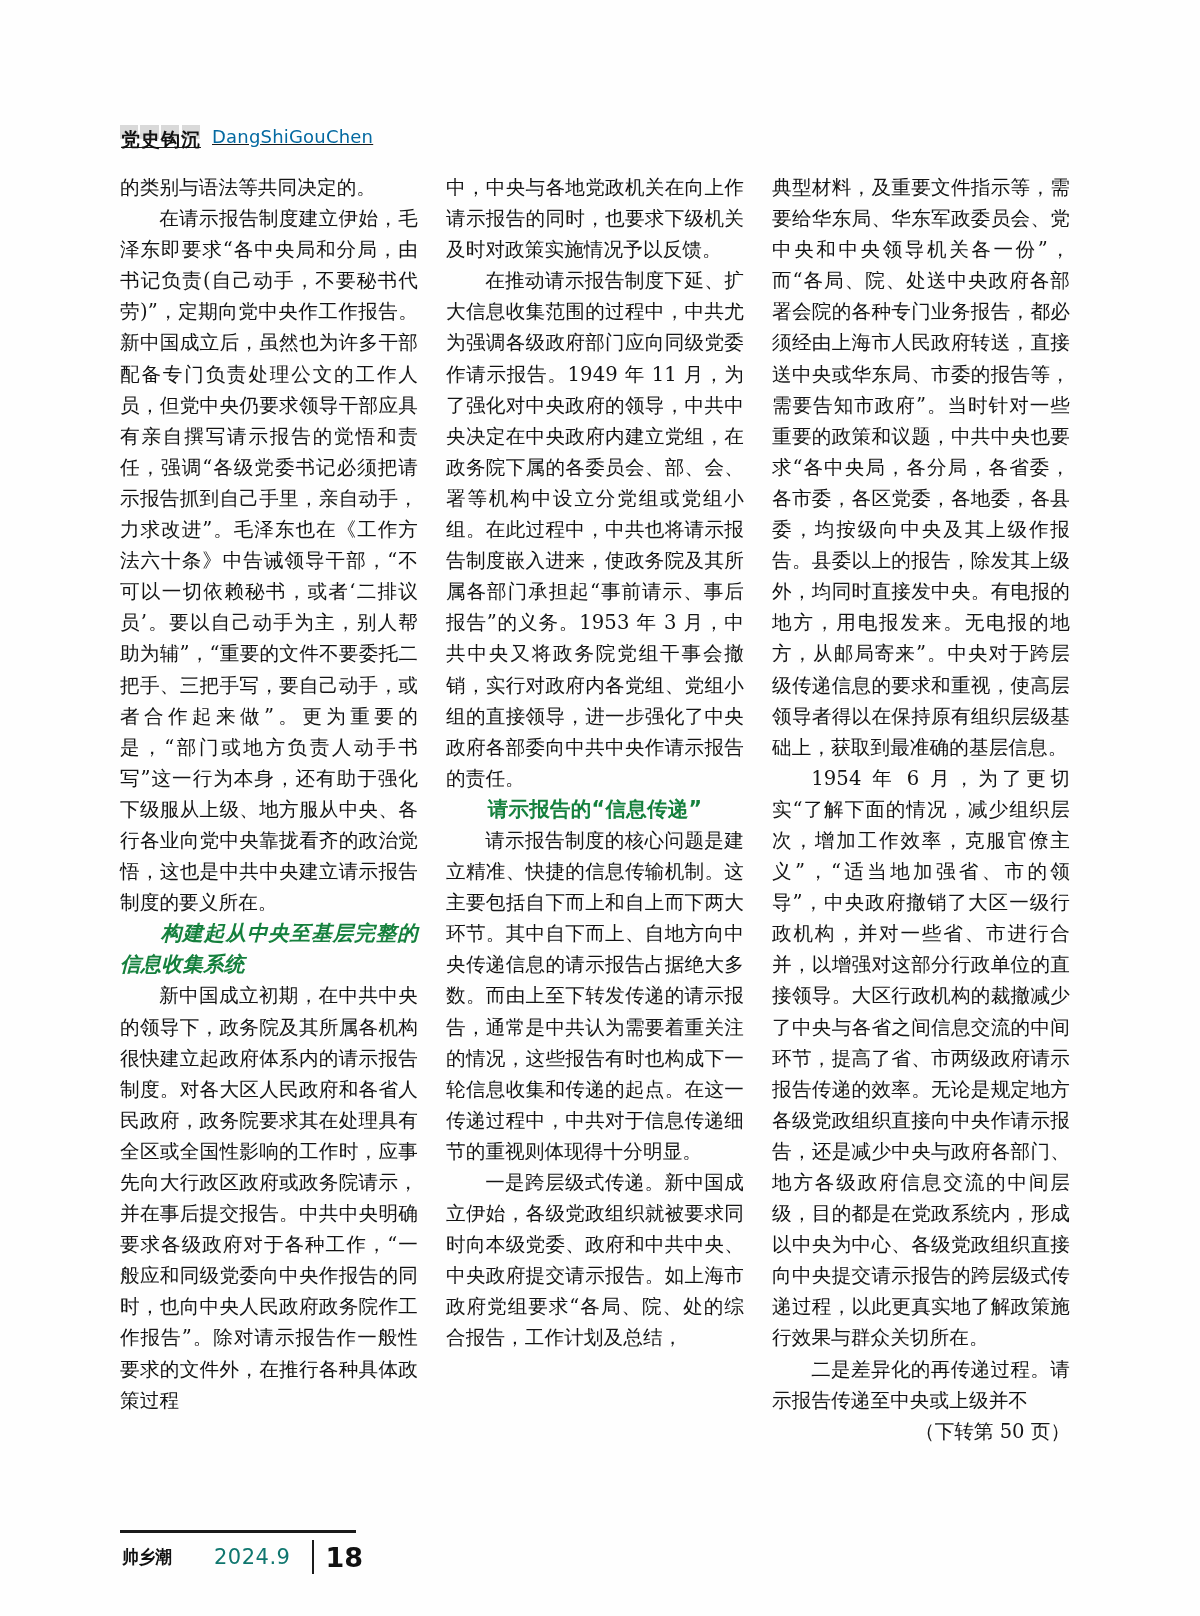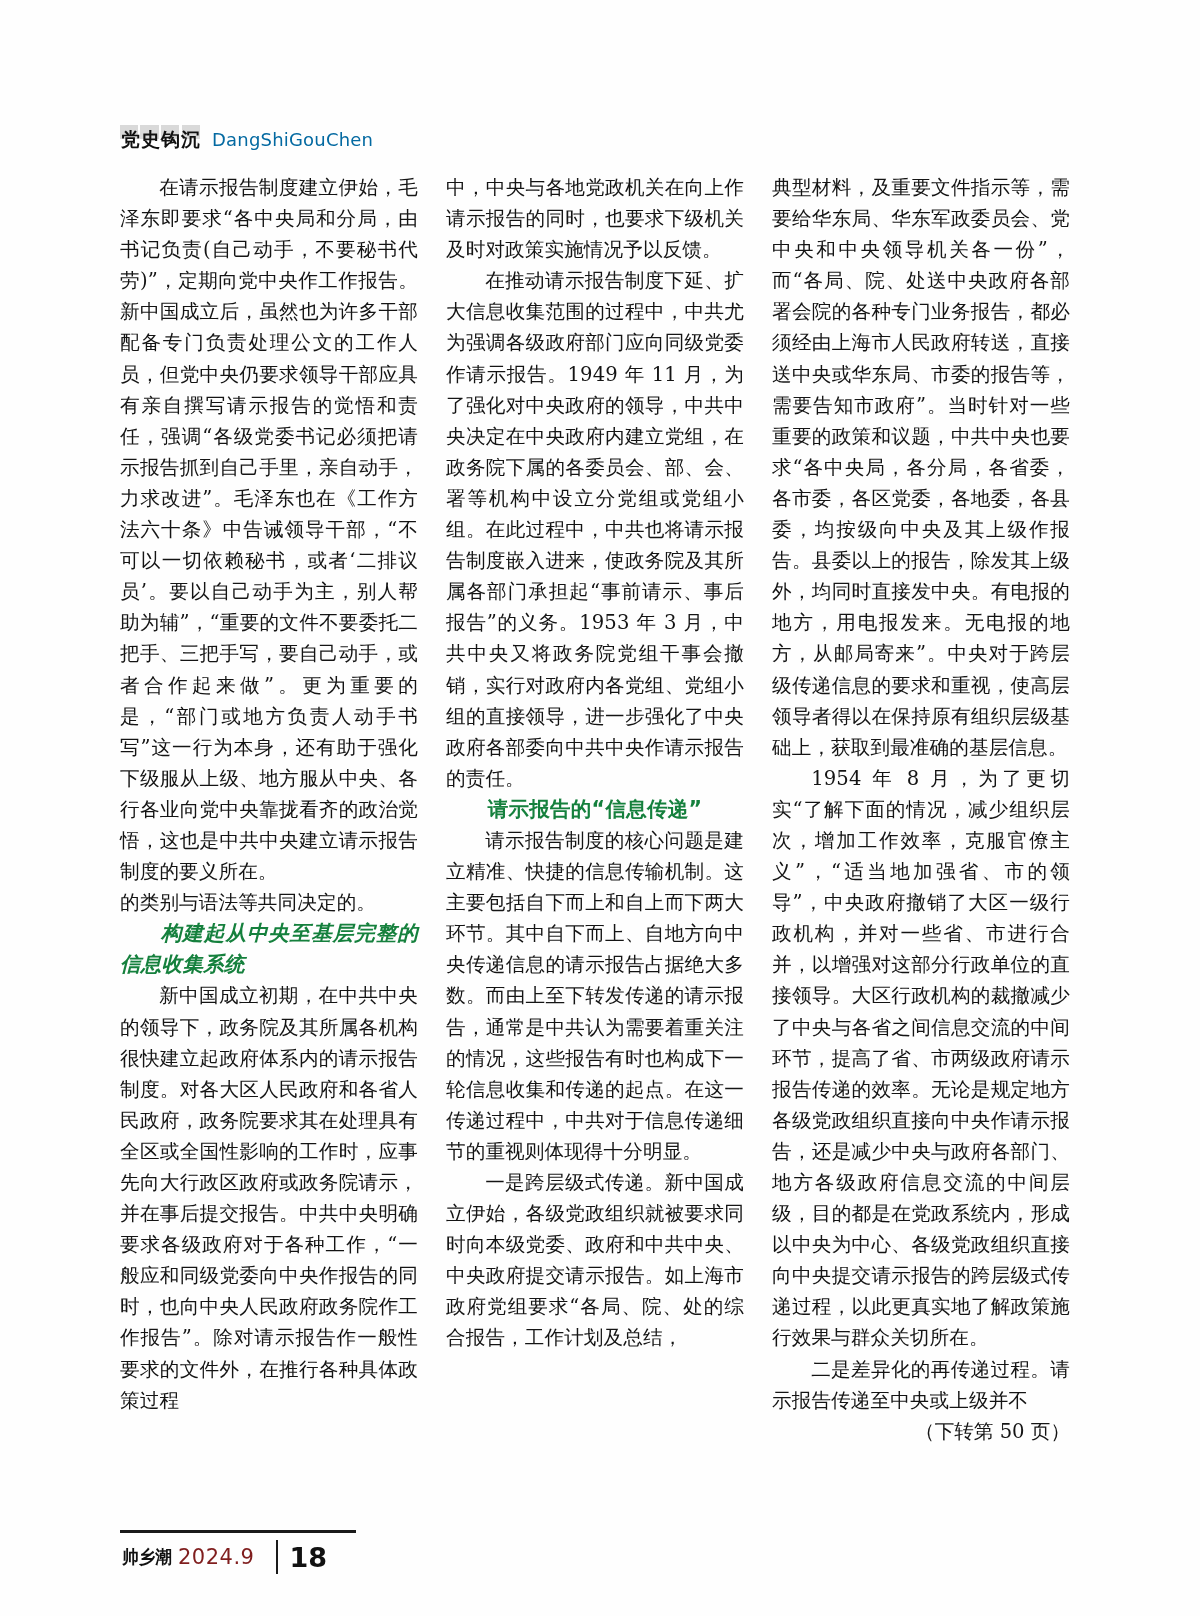--- a/index.html
+++ b/index.html
@@ -23,22 +23,22 @@
     height: 1616px;
     background: #fefefe;
   }
 
   
   .running-head {
     position: absolute;
     left: 120px;
     top: 128px;
     display: flex;
-    align-items: flex-end;
     gap: 10px;
+    text-decoration: underline;
   }
   .rh-cn {
     font-family: "DejaVu Sans", "Liberation Sans", sans-serif;
     font-weight: bold;
     font-size: 19px;
     letter-spacing: 1px;
     color: #111;
     line-height: 1;
     padding: 2px 1px 1px 1px;
     position: relative;
@@ -135,23 +135,24 @@
     font-weight: bold;
     font-size: 18px;
     color: #111;
     line-height: 1;
     transform: scaleX(0.92);
     margin-right: 4px;
   }
   .folio-date {
     font-family: "DejaVu Sans", "Liberation Sans", sans-serif;
     font-size: 21px;
-    color: #7f1d1d;
+    color: #0f766e;
     line-height: 1;
     letter-spacing: 0.5px;
+    margin-left: 36px;
   }
   .folio-box {
     margin-left: 22px;
     padding-left: 11px;
     border-left: 2.5px solid #1a1a1a;
     display: flex;
     align-items: center;
     height: 34px;
   }
   .folio-num {
@@ -176,37 +177,37 @@
 <div class="page">
 
   <div class="running-head">
     <div class="rh-cn"><span>党史钩沉</span></div>
     <div class="rh-en">DangShiGouChen</div>
   </div>
 
   <div class="columns">
 
     <div class="col">
+      <p class="body noindent">的类别与语法等共同决定的。</p>
       <p class="body">在请示报告制度建立伊始，毛泽东即要求“各中央局和分局，由书记负责(自己动手，不要秘书代劳)”，定期向党中央作工作报告。新中国成立后，虽然也为许多干部配备专门负责处理公文的工作人员，但党中央仍要求领导干部应具有亲自撰写请示报告的觉悟和责任，强调“各级党委书记必须把请示报告抓到自己手里，亲自动手，力求改进”。毛泽东也在《工作方法六十条》中告诫领导干部，“不可以一切依赖秘书，或者‘二排议员’。要以自己动手为主，别人帮助为辅”，“重要的文件不要委托二把手、三把手写，要自己动手，或者合作起来做”。更为重要的是，“部门或地方负责人动手书写”这一行为本身，还有助于强化下级服从上级、地方服从中央、各行各业向党中央靠拢看齐的政治觉悟，这也是中共中央建立请示报告制度的要义所在。</p>
-      <p class="body noindent">的类别与语法等共同决定的。</p>
       <h2 class="section-title indent gap-before gap-after">构建起从中央至基层完整的信息收集系统</h2>
       <p class="body">新中国成立初期，在中共中央的领导下，政务院及其所属各机构很快建立起政府体系内的请示报告制度。对各大区人民政府和各省人民政府，政务院要求其在处理具有全区或全国性影响的工作时，应事先向大行政区政府或政务院请示，并在事后提交报告。中共中央明确要求各级政府对于各种工作，“一般应和同级党委向中央作报告的同时，也向中央人民政府政务院作工作报告”。除对请示报告作一般性要求的文件外，在推行各种具体政策过程</p>
     </div>
 
     <div class="col">
       <p class="body noindent">中，中央与各地党政机关在向上作请示报告的同时，也要求下级机关及时对政策实施情况予以反馈。</p>
       <p class="body">在推动请示报告制度下延、扩大信息收集范围的过程中，中共尤为强调各级政府部门应向同级党委作请示报告。1949 年 11 月，为了强化对中央政府的领导，中共中央决定在中央政府内建立党组，在政务院下属的各委员会、部、会、署等机构中设立分党组或党组小组。在此过程中，中共也将请示报告制度嵌入进来，使政务院及其所属各部门承担起“事前请示、事后报告”的义务。1953 年 3 月，中共中央又将政务院党组干事会撤销，实行对政府内各党组、党组小组的直接领导，进一步强化了中央政府各部委向中共中央作请示报告的责任。</p>
       <h2 class="section-title center gap-before gap-after">请示报告的“信息传递”</h2>
       <p class="body">请示报告制度的核心问题是建立精准、快捷的信息传输机制。这主要包括自下而上和自上而下两大环节。其中自下而上、自地方向中央传递信息的请示报告占据绝大多数。而由上至下转发传递的请示报告，通常是中共认为需要着重关注的情况，这些报告有时也构成下一轮信息收集和传递的起点。在这一传递过程中，中共对于信息传递细节的重视则体现得十分明显。</p>
       <p class="body">一是跨层级式传递。新中国成立伊始，各级党政组织就被要求同时向本级党委、政府和中共中央、中央政府提交请示报告。如上海市政府党组要求“各局、院、处的综合报告，工作计划及总结，</p>
     </div>
 
     <div class="col">
       <p class="body noindent">典型材料，及重要文件指示等，需要给华东局、华东军政委员会、党中央和中央领导机关各一份”，而“各局、院、处送中央政府各部署会院的各种专门业务报告，都必须经由上海市人民政府转送，直接送中央或华东局、市委的报告等，需要告知市政府”。当时针对一些重要的政策和议题，中共中央也要求“各中央局，各分局，各省委，各市委，各区党委，各地委，各县委，均按级向中央及其上级作报告。县委以上的报告，除发其上级外，均同时直接发中央。有电报的地方，用电报发来。无电报的地方，从邮局寄来”。中央对于跨层级传递信息的要求和重视，使高层领导者得以在保持原有组织层级基础上，获取到最准确的基层信息。</p>
-      <p class="body">1954 年 8 月，为了更切实“了解下面的情况，减少组织层次，增加工作效率，克服官僚主义”，“适当地加强省、市的领导”，中央政府撤销了大区一级行政机构，并对一些省、市进行合并，以增强对这部分行政单位的直接领导。大区行政机构的裁撤减少了中央与各省之间信息交流的中间环节，提高了省、市两级政府请示报告传递的效率。无论是规定地方各级党政组织直接向中央作请示报告，还是减少中央与政府各部门、地方各级政府信息交流的中间层级，目的都是在党政系统内，形成以中央为中心、各级党政组织直接向中央提交请示报告的跨层级式传递过程，以此更真实地了解政策施行效果与群众关切所在。</p>
+      <p class="body">1954 年 6 月，为了更切实“了解下面的情况，减少组织层次，增加工作效率，克服官僚主义”，“适当地加强省、市的领导”，中央政府撤销了大区一级行政机构，并对一些省、市进行合并，以增强对这部分行政单位的直接领导。大区行政机构的裁撤减少了中央与各省之间信息交流的中间环节，提高了省、市两级政府请示报告传递的效率。无论是规定地方各级党政组织直接向中央作请示报告，还是减少中央与政府各部门、地方各级政府信息交流的中间层级，目的都是在党政系统内，形成以中央为中心、各级党政组织直接向中央提交请示报告的跨层级式传递过程，以此更真实地了解政策施行效果与群众关切所在。</p>
       <p class="body">二是差异化的再传递过程。请示报告传递至中央或上级并不</p>
       <p class="turn-note">（下转第 50 页）</p>
     </div>
 
   </div>
 
   <div class="folio-rule"></div>
   <div class="folio">
     <div class="folio-mark">帅乡潮</div>
     <div class="folio-date">2024.9</div>

